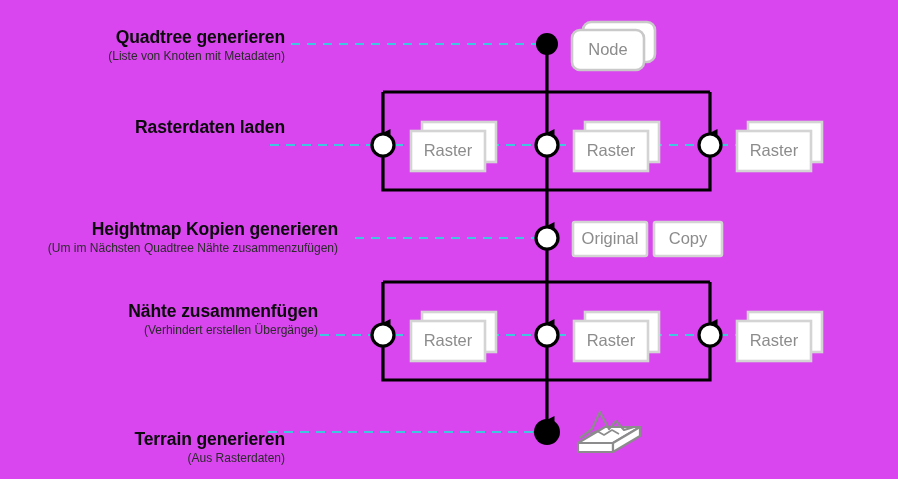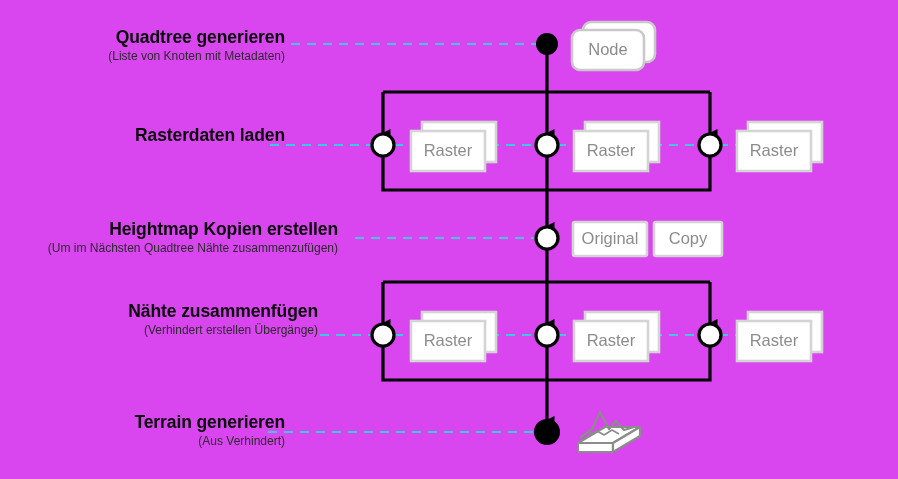--- a/index.html
+++ b/index.html
@@ -56,37 +56,37 @@
 </head>
 <body>
 
 <div id="stage">
 
   <div class="step-label" style="right:613px; top:28px;">
     <div class="step-title">Quadtree generieren</div>
     <div class="step-sub">(Liste von Knoten mit Metadaten)</div>
   </div>
 
-  <div class="step-label" style="right:613px; top:126px;">
+  <div class="step-label" style="right:613px; top:118px;">
     <div class="step-title">Rasterdaten laden</div>
   </div>
 
   <div class="step-label" style="right:560px; top:220px;">
-    <div class="step-title">Heightmap Kopien erstellen</div>
+    <div class="step-title">Heightmap Kopien generieren</div>
     <div class="step-sub">(Um im Nächsten Quadtree Nähte zusammenzufügen)</div>
   </div>
 
   <div class="step-label" style="right:580px; top:302px;">
     <div class="step-title">Nähte zusammenfügen</div>
     <div class="step-sub">(Verhindert erstellen Übergänge)</div>
   </div>
 
-  <div class="step-label" style="right:613px; top:413px;">
+  <div class="step-label" style="right:613px; top:430px;">
     <div class="step-title">Terrain generieren</div>
-    <div class="step-sub">(Aus Verhindert)</div>
+    <div class="step-sub">(Aus Rasterdaten)</div>
   </div>
 
   <svg id="diagram-svg" viewBox="0 0 898 479">
     <defs>
       <marker id="arrowDown" markerWidth="9" markerHeight="9" refX="4.5" refY="8" orient="auto" markerUnits="userSpaceOnUse">
         <path d="M0.6,0.5 L8.4,0.5 L4.5,8.4 Z" fill="#000000"></path>
       </marker>
     </defs>
 
     <g stroke="#41c6e0" stroke-width="2.2" stroke-dasharray="9 7">

